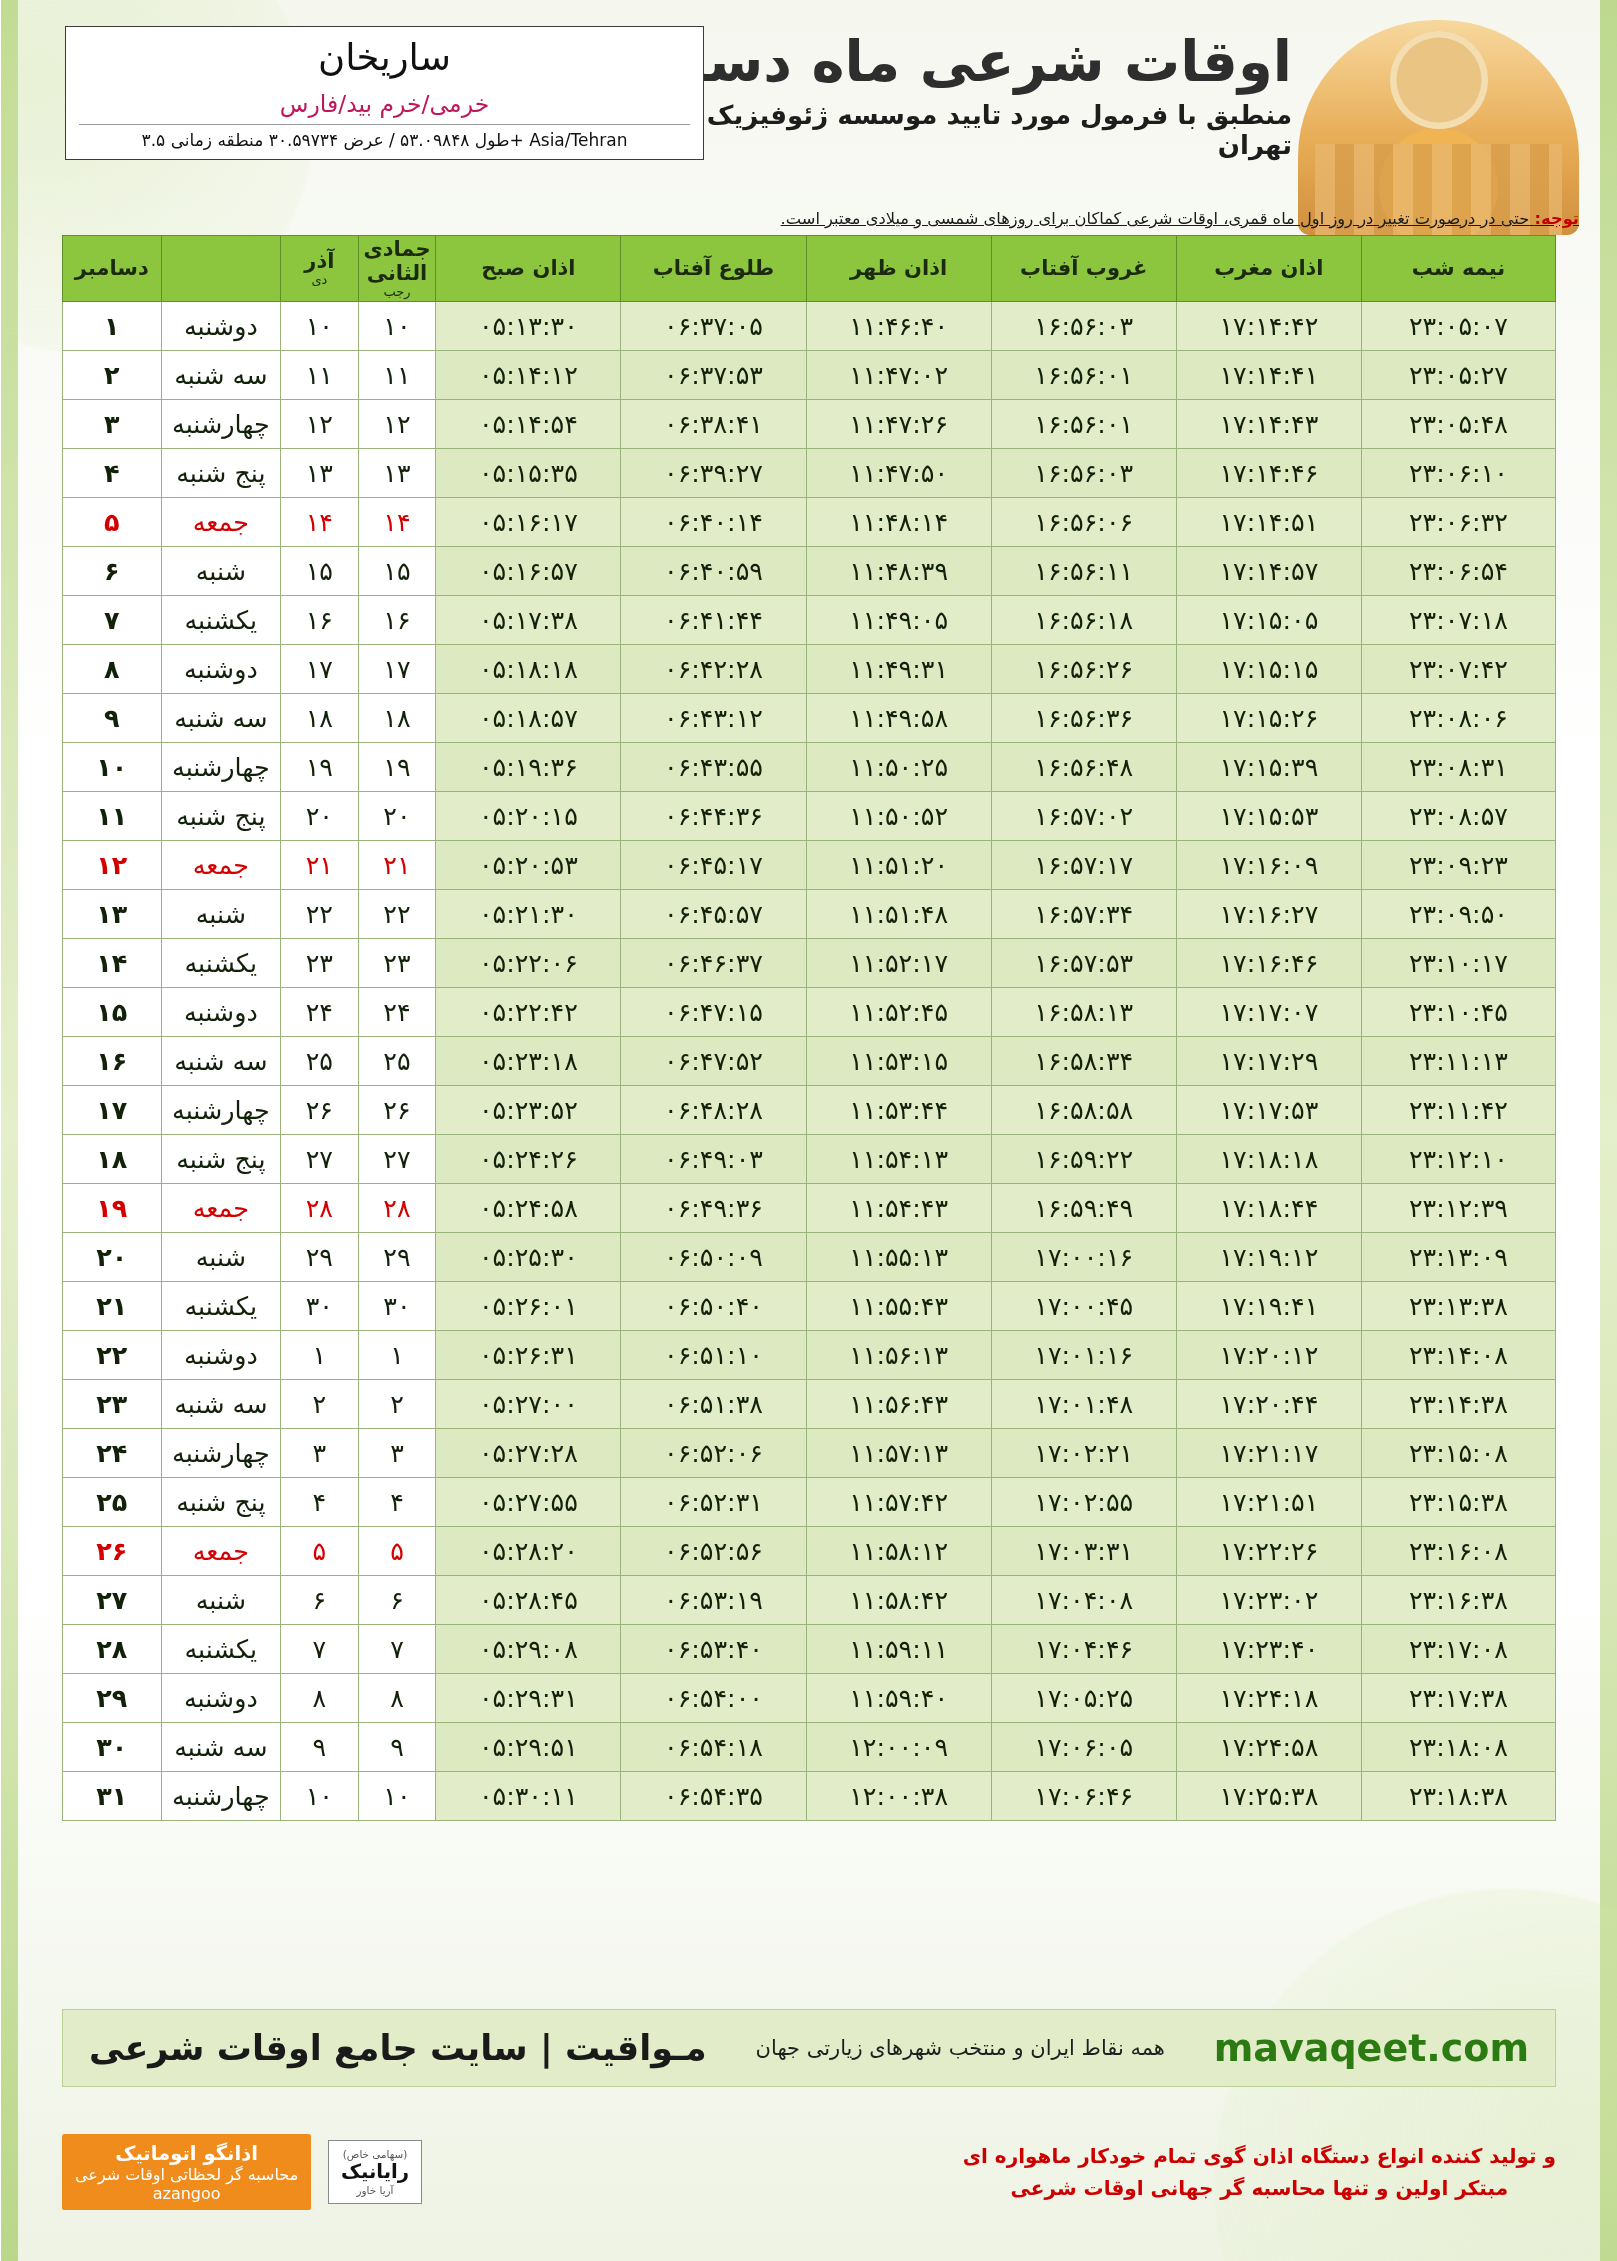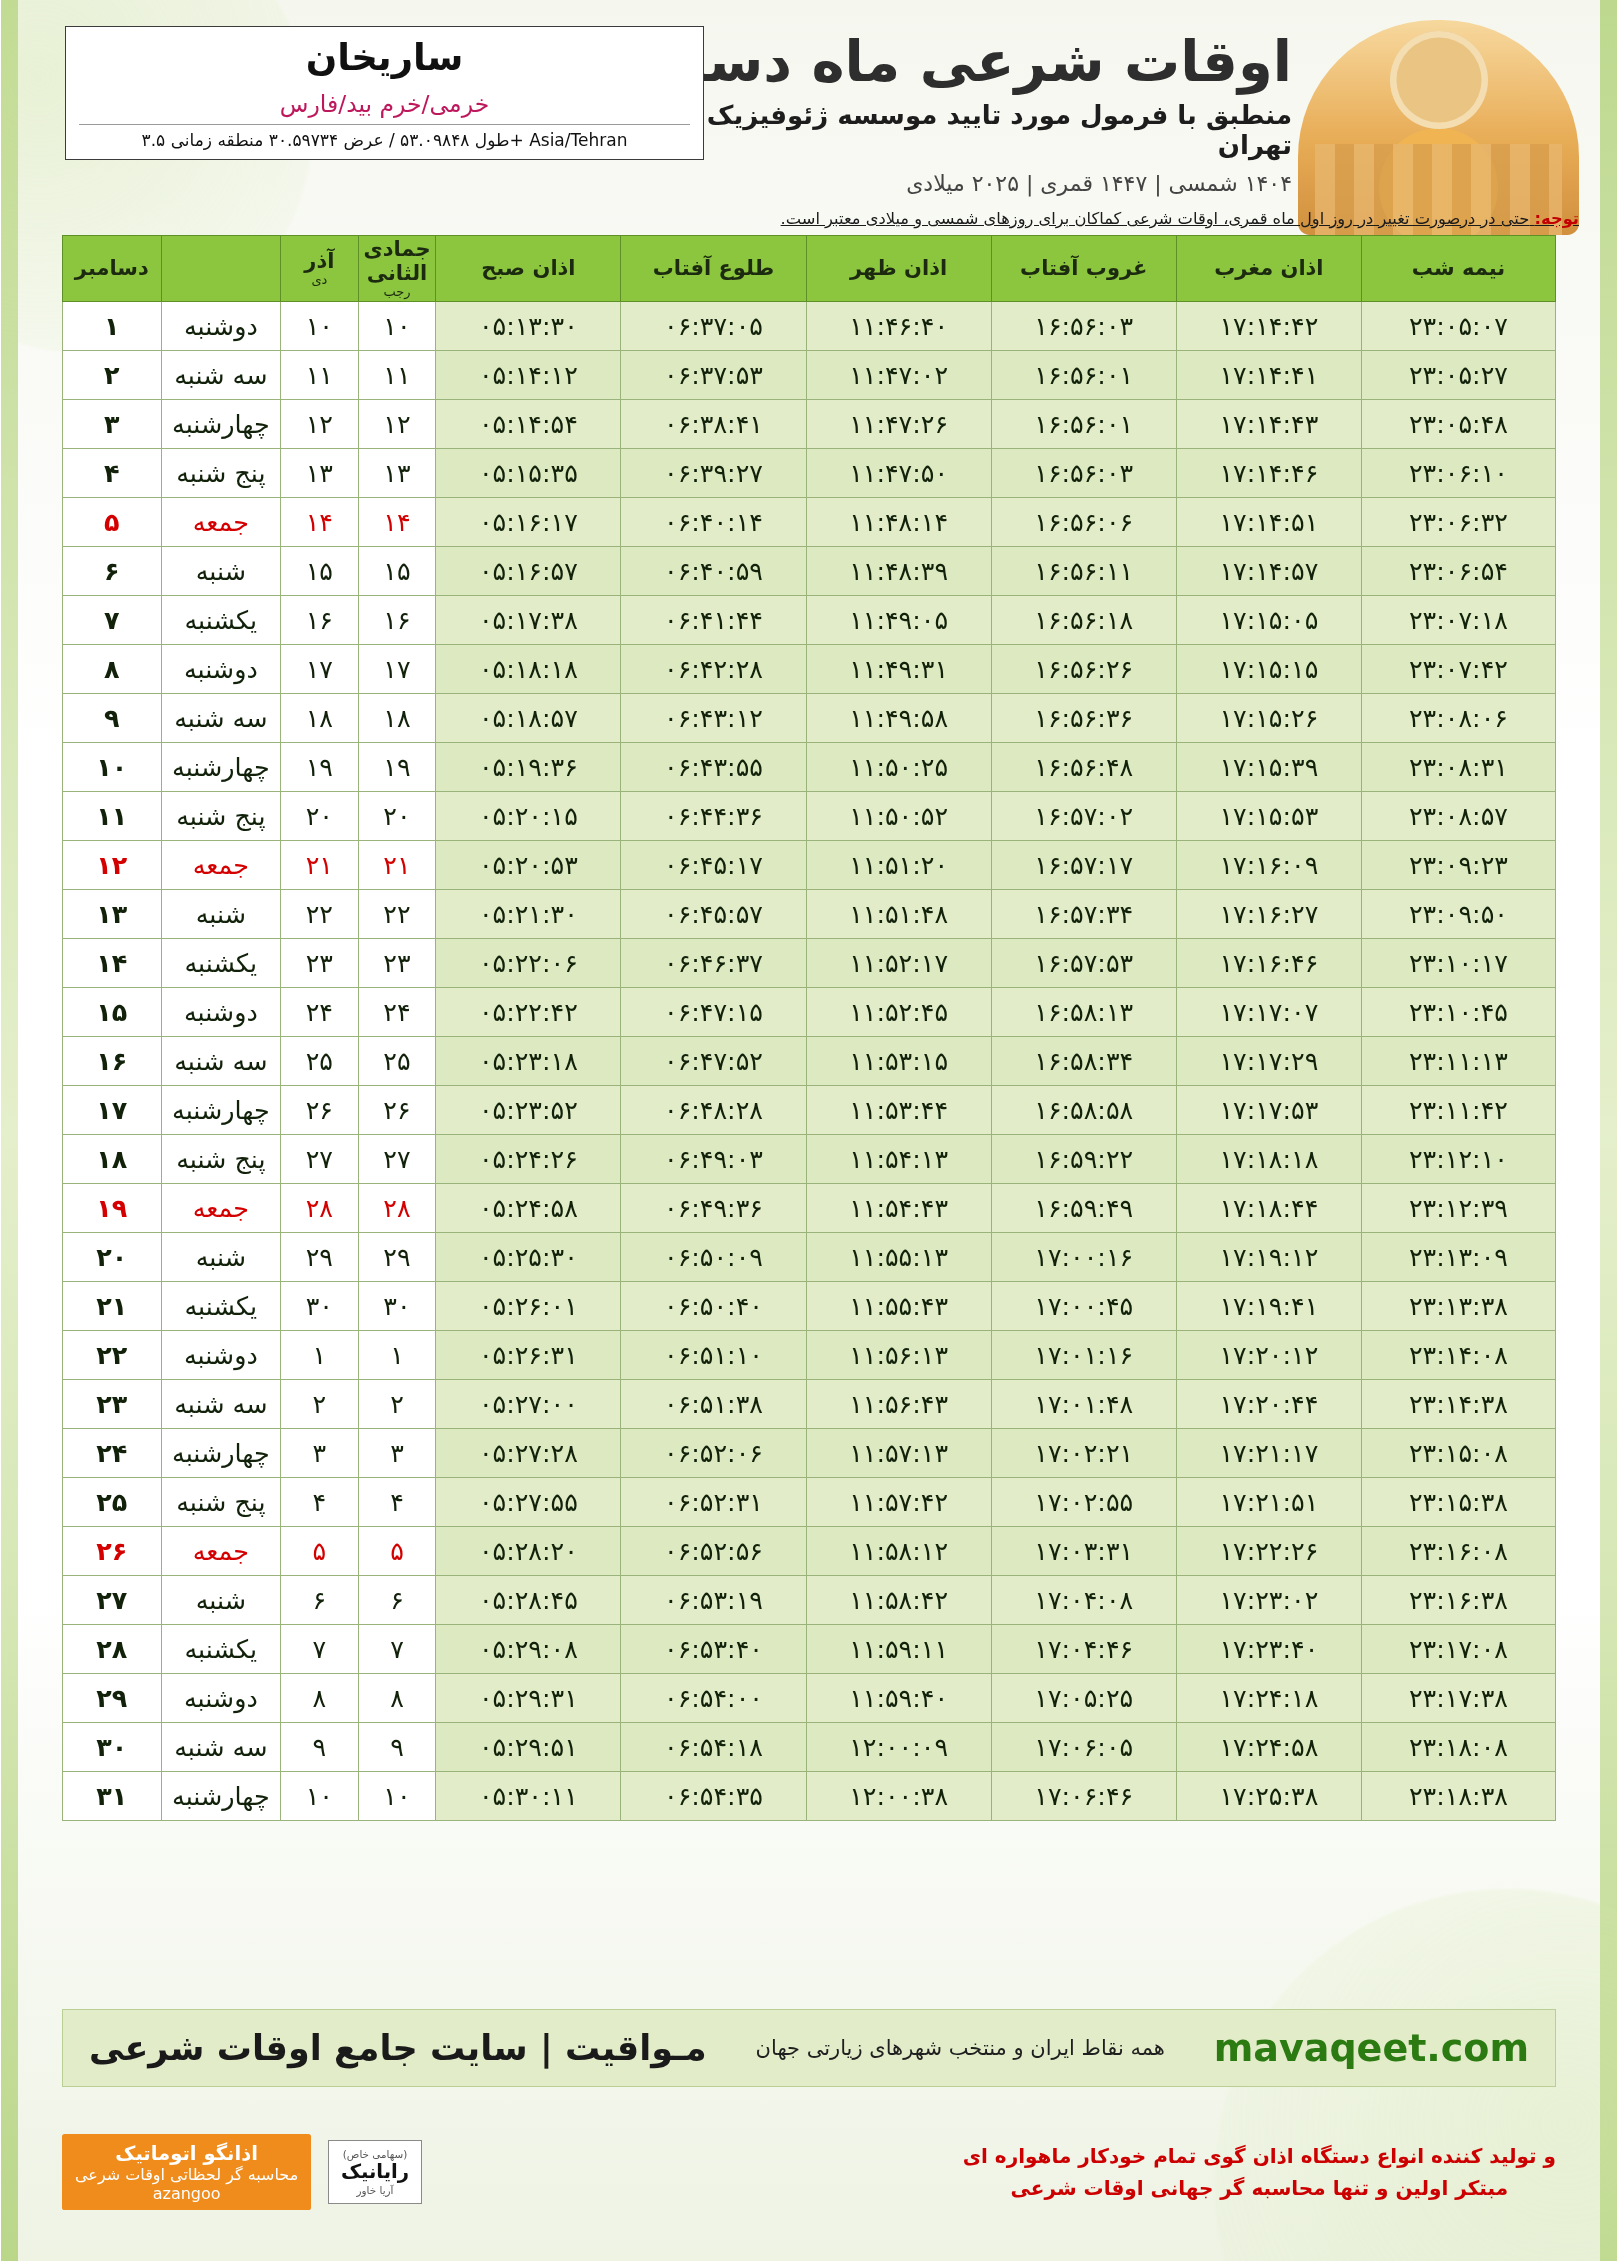--- a/index.html
+++ b/index.html
@@ -115,21 +115,21 @@
     top: 0;
     width: 639px;
     border: 1.3px solid #3b3b3b;
     background: #ffffff;
     padding: 11.7px 13px 9px 13px;
     box-sizing: border-box;
     text-align: center;
   }
   .city-name {
     font-size: 37px;
-    font-weight: bold;
+    font-weight: normal;
     color: #111;
     line-height: 1.05;
   }
   .city-sub {
     margin-top: 12px;
     font-size: 23.5px;
     color: #be185d;
   }
   .city-coords {
     margin-top: 6.5px;
@@ -311,21 +311,20 @@
 <div class="edge-right"></div>
 <div class="bg-blob blob-a"></div>
 <div class="bg-blob blob-b"></div>
 
 <div class="header">
   <div class="mosque-art"></div>
 
   <div class="title-block">
     <div class="title-main">اوقات شرعی ماه دسامبر</div>
     <div class="title-sub">منطبق با فرمول مورد تایید موسسه ژئوفیزیک دانشگاه تهران</div>
-    <div class="title-dates">۱۴۰۴ شمسی | ۱۴۴۷ قمری | ۲۰۲۵ میلادی</div>
   </div>
 
   <div class="city-box">
     <div class="city-name">ساریخان</div>
     <div class="city-sub">خرمی/خرم بید/فارس</div>
     <div class="city-coords">طول ۵۳.۰۹۸۴۸ / عرض ۳۰.۵۹۷۳۴ منطقه زمانی ۳.۵+ Asia/Tehran</div>
   </div>
 </div>
 
 <div class="note-line">

